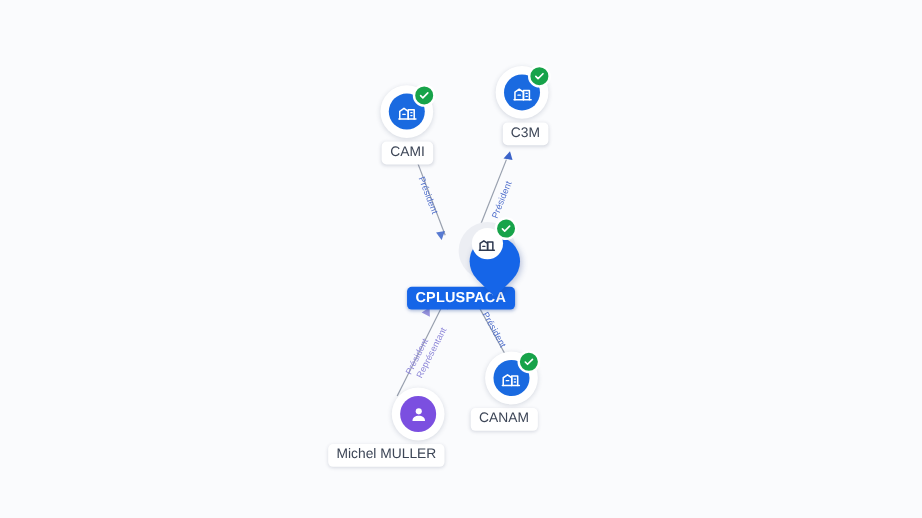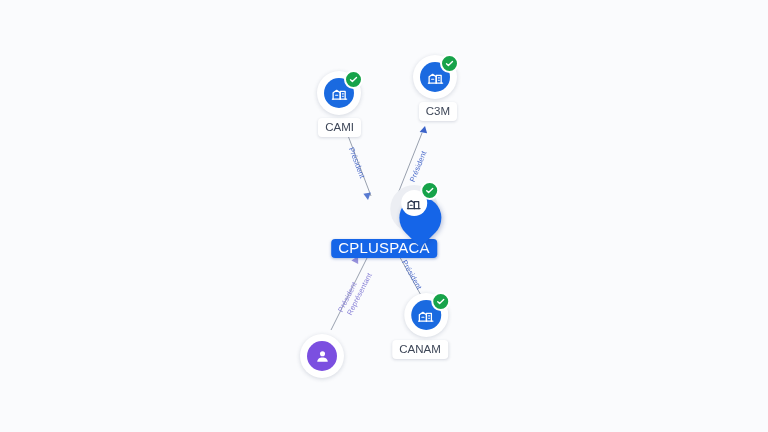--- a/index.html
+++ b/index.html
@@ -76,23 +76,24 @@
     font-size: 11.5px;
     line-height: 14px;
     padding: 2px 7px 3px 7px;
     border-radius: 4px;
     white-space: nowrap;
     box-shadow: 0 1px 3px rgba(40,55,90,0.17);
   }
   .node-label.primary {
     background: #1565e8;
     color: #ffffff;
-    font-size: 15px;
+    font-size: 12px;
     letter-spacing: 0.2px;
     box-shadow: 0 1px 3px rgba(20,60,150,0.35);
+    font-weight: bold;
   }
 
   
   .pin-halo {
     position: absolute;
     left: 50%;
     top: 50%;
     transform: translate(-50%, -50%);
     width: 48px;
     height: 48px;
@@ -265,20 +266,21 @@
 
   <div class="node-chip" style="left:322px; top:356px;">
     <div class="halo">
       <div class="avatar person">
         <svg width="17" height="17" viewBox="0 0 24 24" fill="#ffffff" aria-hidden="true">
           <circle cx="12" cy="8.2" r="3.6"></circle>
           <path d="M4.6 19.4c0-4 3.4-6 7.4-6s7.4 2 7.4 6z"></path>
         </svg>
       </div>
     </div>
+    <div class="node-label">Michel MULLER</div>
   </div>
 
   <div class="node-chip" style="left:384px; top:220px;">
     <div class="pin-wrap">
       <div class="pin-halo"></div>
       <div class="pin"></div>
       <div class="pin-inner">
         <svg width="15" height="15" viewBox="0 0 24 24" fill="none" aria-hidden="true">
           <path d="M3 20V11l5-3.5L13 11v9" stroke="#2f3a51" stroke-width="2" stroke-linejoin="round" stroke-linecap="round"></path>
           <path d="M13 20V9h7v11" stroke="#2f3a51" stroke-width="2" stroke-linejoin="round" stroke-linecap="round"></path>

